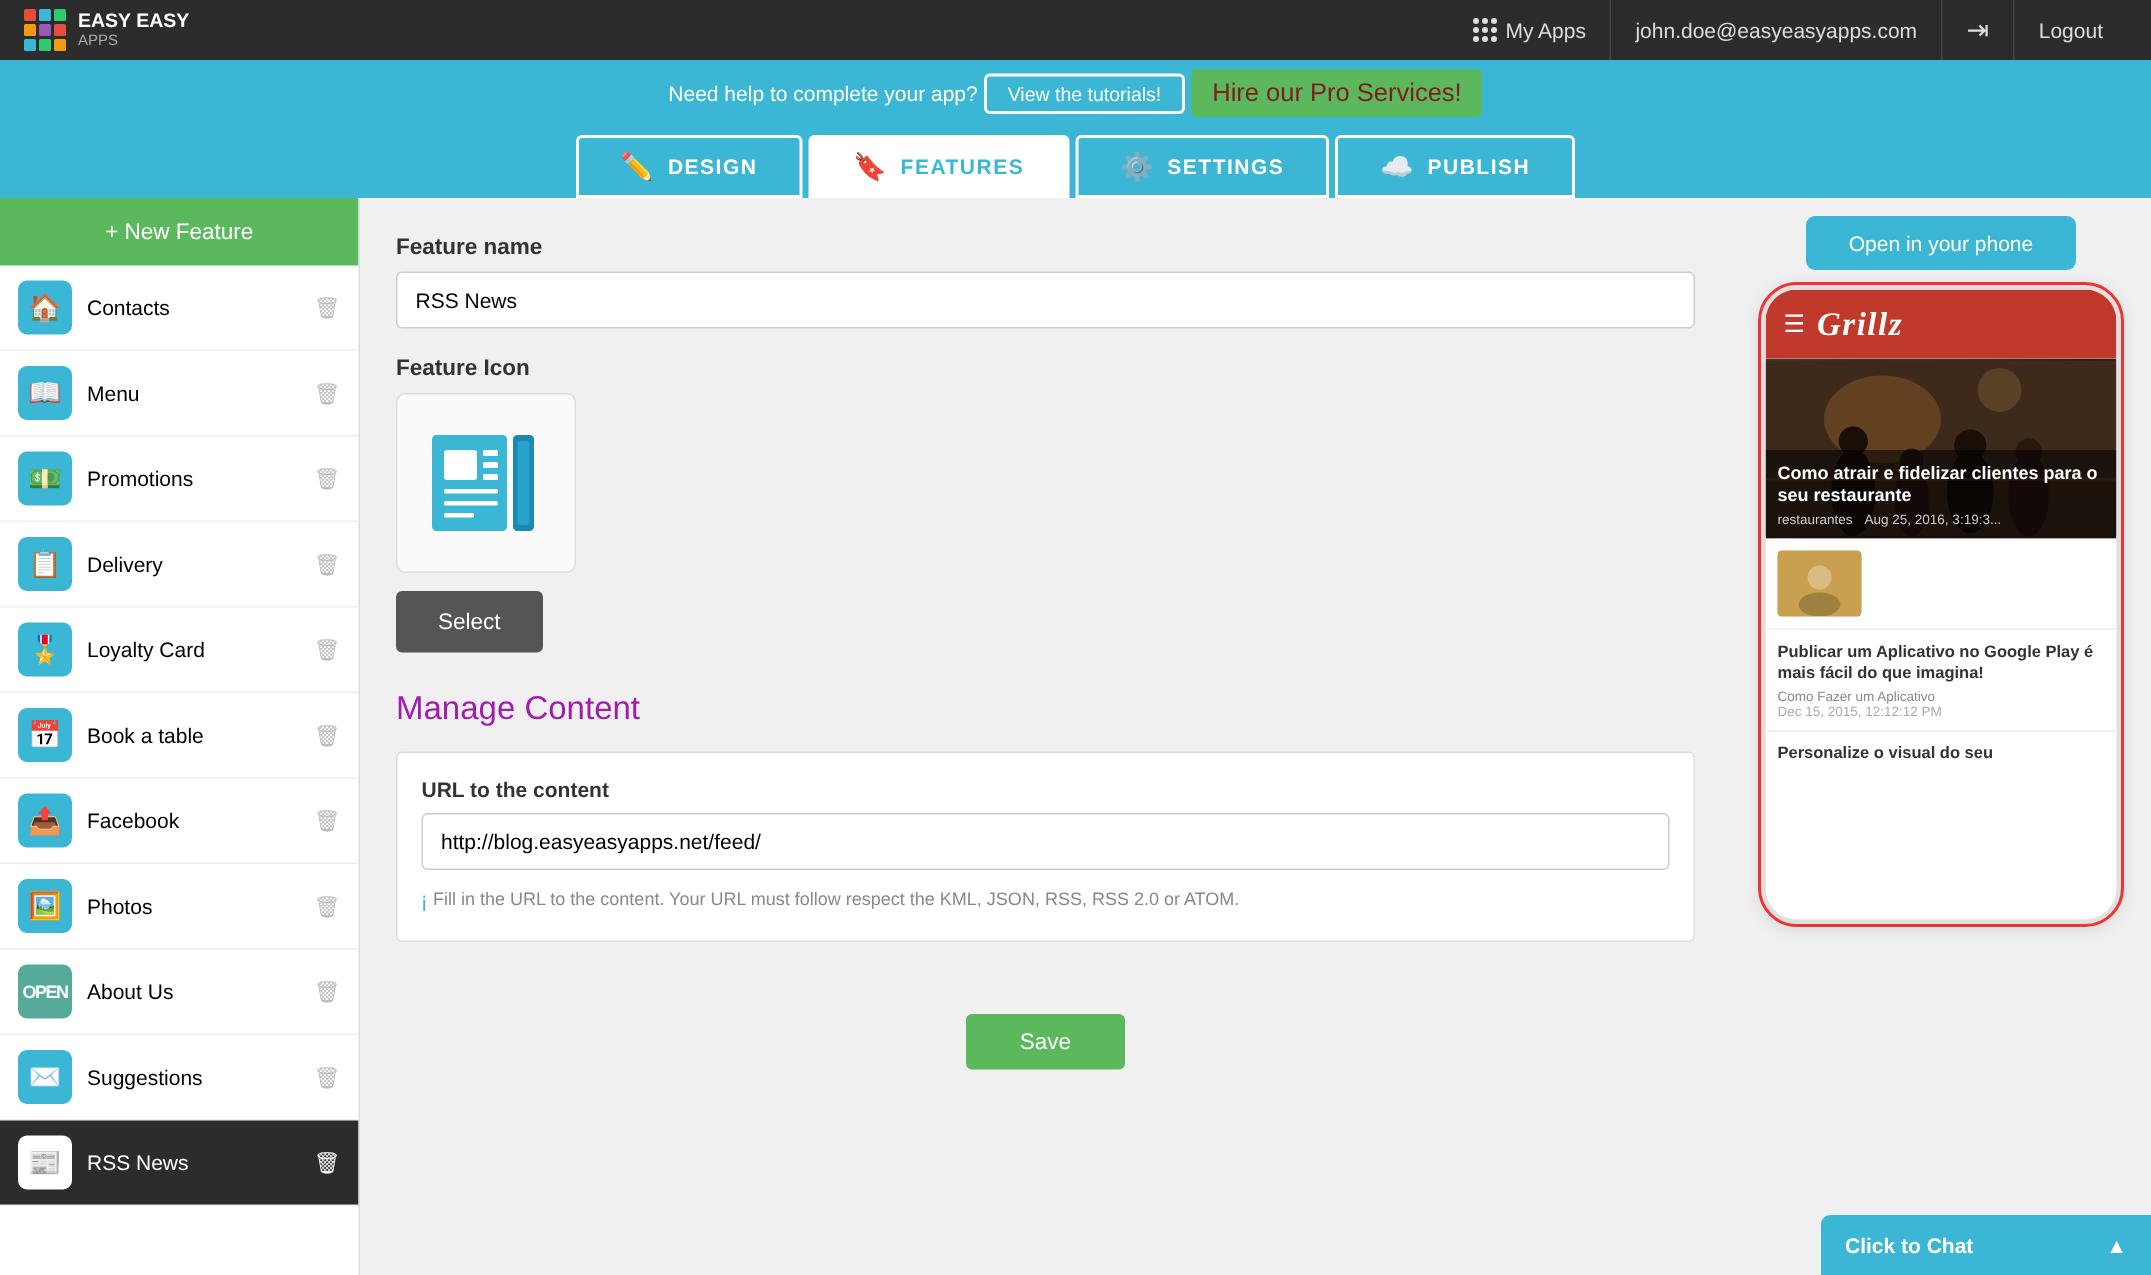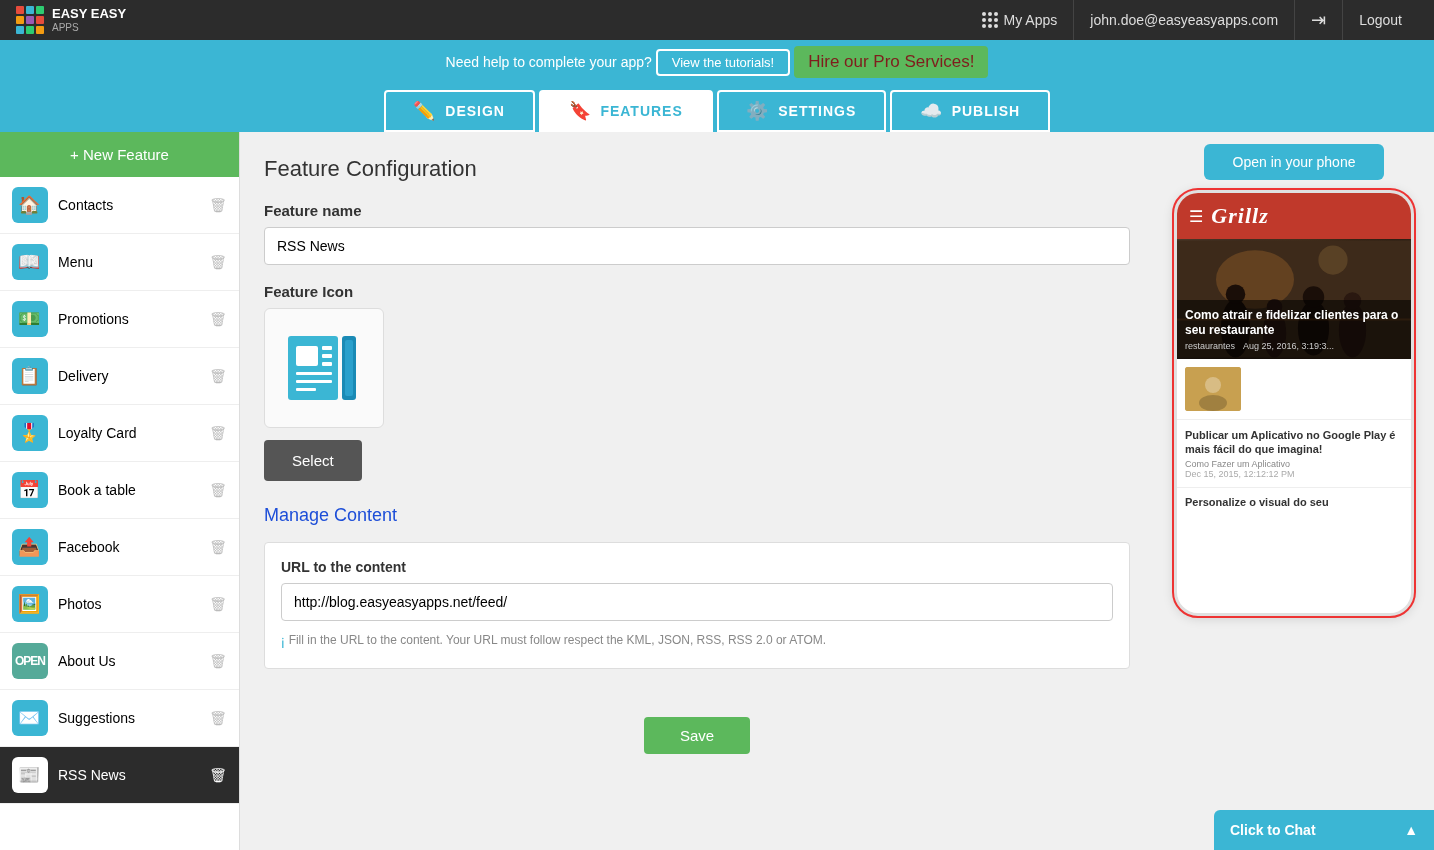--- a/index.html
+++ b/index.html
@@ -191,21 +191,21 @@
       background: #555;
       color: #fff;
       border: none;
       padding: 12px 28px;
       border-radius: 4px;
       font-size: 15px;
       cursor: pointer;
       margin-bottom: 24px;
     }
 
-    .manage-title { font-size: 18px; font-weight: normal; color: #1d4ed8; margin-bottom: 16px; }
+    .manage-title { font-size: 22px; font-weight: normal; color: #a21caf; margin-bottom: 16px; }
     .content-box {
       background: #fff;
       border: 1px solid #ddd;
       border-radius: 4px;
       padding: 16px;
     }
     .url-label { font-size: 14px; font-weight: bold; color: #333; margin-bottom: 8px; }
     .url-hint { color: #888; font-size: 12px; margin-top: 6px; display: flex; align-items: flex-start; gap: 4px; }
     .info-icon { color: #3bb6d4; font-size: 14px; }
 
@@ -487,21 +487,20 @@
     <div class="sidebar-item active">
       <div class="sidebar-item-left">
         <div class="sidebar-icon active-icon">📰</div>
         <span class="sidebar-label">RSS News</span>
       </div>
       <span class="sidebar-delete" style="color:#fff;">🗑</span>
     </div>
   </div>
 
   <div class="content-area">
-    <h2 class="section-title">Feature Configuration</h2>
 
     <div class="field-label">Feature name</div>
     <input class="text-input" type="text" value="RSS News" style="">
 
     <div class="field-label">Feature Icon</div>
     <div class="icon-preview-box">
       <svg class="rss-icon-svg" viewBox="0 0 80 80">
 
         <rect x="4" y="8" width="50" height="64" rx="3" fill="#3bb6d4"></rect>
         <rect x="12" y="18" width="22" height="20" rx="2" fill="#fff"></rect>

